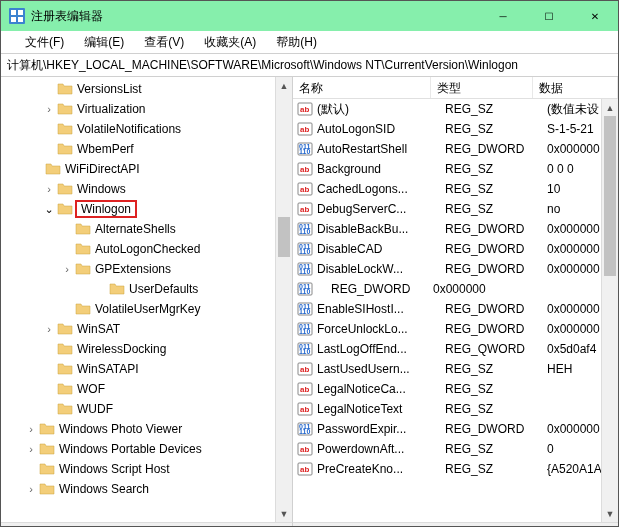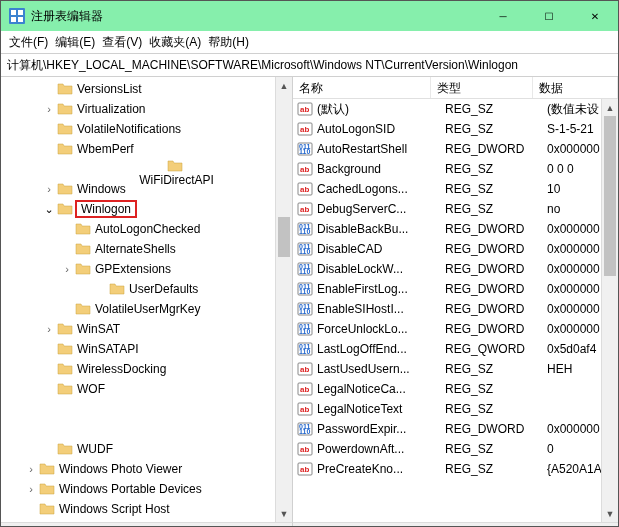--- a/index.html
+++ b/index.html
@@ -2,21 +2,21 @@
 <html><head>
 <meta charset="utf-8">
 <style>
   * { box-sizing: border-box; margin: 0; padding: 0; }
   body { font-family: "Microsoft YaHei", "Segoe UI", sans-serif; font-size: 12px; background: #fff; width: 619px; height: 527px; overflow: hidden; border: 1px solid #555; }
   .titlebar { height: 30px; display: flex; align-items: center; padding-left: 8px; background: #86efac; }
   .titlebar .app-icon { width: 16px; height: 16px; margin-right: 6px; }
   .titlebar .title { flex: 1; font-size: 12px; }
   .titlebar .win-btns { display: flex; }
   .titlebar .win-btn { width: 46px; height: 30px; display: flex; align-items: center; justify-content: center; font-family: "Segoe MDL2 Assets", sans-serif; font-size: 10px; }
-  .menubar { height: 22px; display: flex; align-items: center; padding-left: 8px; gap: 7px; text-align: right; }
+  .menubar { height: 22px; display: flex; align-items: center; padding-left: 24px; gap: 20px; text-align: right; }
   .menubar .menu-item { font-size: 12px; }
   .addressbar { height: 24px; border-top: 1px solid #d0d0d0; border-bottom: 1px solid #d0d0d0; padding: 2px 6px; display: flex; align-items: center; font-size: 12px; }
   .content { display: flex; height: calc(100% - 30px - 22px - 24px - 4px); }
   .tree-pane { width: 292px; overflow: hidden; position: relative; border-right: 1px solid #d0d0d0; }
   .tree-scroll { overflow: hidden; height: 100%; }
   .tree { padding-top: 2px; }
   .tree-row { height: 20px; display: flex; align-items: center; white-space: nowrap; }
   .tree-row .expander { width: 16px; text-align: center; color: #666; font-size: 11px; }
   .tree-row .expander.open { color: #000; }
   .tree-row .folder-icon { width: 16px; height: 14px; margin-right: 4px; flex-shrink: 0; }
@@ -104,21 +104,21 @@
             </svg>
             <span class="label">VolatileNotifications</span>
           </div>
           <div class="tree-row" style="padding-left: 40px;">
             <span class="expander"></span>
             <svg class="folder folder-icon" viewBox="0 0 16 14">
               <path d="M1 3 L1 12 L15 12 L15 4 L7 4 L6 2 L1 2 Z"></path>
             </svg>
             <span class="label">WbemPerf</span>
           </div>
-          <div class="tree-row" style="padding-left: 60px; flex-direction: column;">
+          <div class="tree-row" style="padding-left: 28px;">
             <span class="expander"></span>
             <svg class="folder folder-icon" viewBox="0 0 16 14">
               <path d="M1 3 L1 12 L15 12 L15 4 L7 4 L6 2 L1 2 Z"></path>
             </svg>
             <span class="label">WiFiDirectAPI</span>
           </div>
           <div class="tree-row" style="padding-left: 40px;">
             <span class="expander">›</span>
             <svg class="folder folder-icon" viewBox="0 0 16 14">
               <path d="M1 3 L1 12 L15 12 L15 4 L7 4 L6 2 L1 2 Z"></path>
@@ -130,79 +130,79 @@
             <svg class="folder folder-icon" viewBox="0 0 16 14">
               <path d="M1 3 L1 12 L15 12 L15 4 L7 4 L6 2 L1 2 Z"></path>
             </svg>
             <span class="label">Winlogon</span>
           </div>
           <div class="tree-row" style="padding-left: 58px;">
             <span class="expander"></span>
             <svg class="folder folder-icon" viewBox="0 0 16 14">
               <path d="M1 3 L1 12 L15 12 L15 4 L7 4 L6 2 L1 2 Z"></path>
             </svg>
+            <span class="label">AlternateShells</span>
+          </div>
+          <div class="tree-row" style="padding-left: 58px;">
+            <span class="expander"></span>
+            <svg class="folder folder-icon" viewBox="0 0 16 14">
+              <path d="M1 3 L1 12 L15 12 L15 4 L7 4 L6 2 L1 2 Z"></path>
+            </svg>
             <span class="label">AutoLogonChecked</span>
           </div>
           <div class="tree-row" style="padding-left: 58px;">
-            <span class="expander"></span>
-            <svg class="folder folder-icon" viewBox="0 0 16 14">
-              <path d="M1 3 L1 12 L15 12 L15 4 L7 4 L6 2 L1 2 Z"></path>
-            </svg>
-            <span class="label">AlternateShells</span>
+            <span class="expander">›</span>
+            <svg class="folder folder-icon" viewBox="0 0 16 14">
+              <path d="M1 3 L1 12 L15 12 L15 4 L7 4 L6 2 L1 2 Z"></path>
+            </svg>
+            <span class="label">GPExtensions</span>
+          </div>
+          <div class="tree-row" style="padding-left: 92px;">
+            <span class="expander"></span>
+            <svg class="folder folder-icon" viewBox="0 0 16 14">
+              <path d="M1 3 L1 12 L15 12 L15 4 L7 4 L6 2 L1 2 Z"></path>
+            </svg>
+            <span class="label">UserDefaults</span>
           </div>
           <div class="tree-row" style="padding-left: 58px;">
-            <span class="expander">›</span>
-            <svg class="folder folder-icon" viewBox="0 0 16 14">
-              <path d="M1 3 L1 12 L15 12 L15 4 L7 4 L6 2 L1 2 Z"></path>
-            </svg>
-            <span class="label">GPExtensions</span>
-          </div>
-          <div class="tree-row" style="padding-left: 92px;">
-            <span class="expander"></span>
-            <svg class="folder folder-icon" viewBox="0 0 16 14">
-              <path d="M1 3 L1 12 L15 12 L15 4 L7 4 L6 2 L1 2 Z"></path>
-            </svg>
-            <span class="label">UserDefaults</span>
-          </div>
-          <div class="tree-row" style="padding-left: 58px;">
             <span class="expander"></span>
             <svg class="folder folder-icon" viewBox="0 0 16 14">
               <path d="M1 3 L1 12 L15 12 L15 4 L7 4 L6 2 L1 2 Z"></path>
             </svg>
             <span class="label">VolatileUserMgrKey</span>
           </div>
           <div class="tree-row" style="padding-left: 40px;">
             <span class="expander">›</span>
             <svg class="folder folder-icon" viewBox="0 0 16 14">
               <path d="M1 3 L1 12 L15 12 L15 4 L7 4 L6 2 L1 2 Z"></path>
             </svg>
             <span class="label">WinSAT</span>
           </div>
           <div class="tree-row" style="padding-left: 40px;">
             <span class="expander"></span>
             <svg class="folder folder-icon" viewBox="0 0 16 14">
               <path d="M1 3 L1 12 L15 12 L15 4 L7 4 L6 2 L1 2 Z"></path>
             </svg>
+            <span class="label">WirelessDocking</span>
+          </div>
+          <div class="tree-row" style="padding-left: 40px;">
+            <span class="expander"></span>
+            <svg class="folder folder-icon" viewBox="0 0 16 14">
+              <path d="M1 3 L1 12 L15 12 L15 4 L7 4 L6 2 L1 2 Z"></path>
+            </svg>
             <span class="label">WinSATAPI</span>
           </div>
           <div class="tree-row" style="padding-left: 40px;">
             <span class="expander"></span>
             <svg class="folder folder-icon" viewBox="0 0 16 14">
               <path d="M1 3 L1 12 L15 12 L15 4 L7 4 L6 2 L1 2 Z"></path>
             </svg>
-            <span class="label">WirelessDocking</span>
-          </div>
-          <div class="tree-row" style="padding-left: 40px;">
-            <span class="expander"></span>
-            <svg class="folder folder-icon" viewBox="0 0 16 14">
-              <path d="M1 3 L1 12 L15 12 L15 4 L7 4 L6 2 L1 2 Z"></path>
-            </svg>
             <span class="label">WOF</span>
           </div>
-          <div class="tree-row" style="padding-left: 40px; margin-top: 40px;">
+          <div class="tree-row" style="padding-left: 40px;">
             <span class="expander"></span>
             <svg class="folder folder-icon" viewBox="0 0 16 14">
               <path d="M1 3 L1 12 L15 12 L15 4 L7 4 L6 2 L1 2 Z"></path>
             </svg>
             <span class="label">WUDF</span>
           </div>
           <div class="tree-row" style="padding-left: 22px;">
             <span class="expander">›</span>
             <svg class="folder folder-icon" viewBox="0 0 16 14">
               <path d="M1 3 L1 12 L15 12 L15 4 L7 4 L6 2 L1 2 Z"></path>
@@ -329,21 +329,20 @@
           <span class="vname">DisableLockW...</span>
           <span class="vtype">REG_DWORD</span>
           <span class="vdata">0x000000</span>
         </div>
         <div class="list-row">
           <svg class="dw-icon val-icon" viewBox="0 0 16 16">
             <rect x="1" y="2" width="14" height="12" rx="1"></rect>
             <text x="2" y="8">011</text>
             <text x="2" y="13">110</text>
           </svg>
-          <span class="vname">EnableFirstLog...</span>
           <span class="vtype">REG_DWORD</span>
           <span class="vdata">0x000000</span>
         </div>
         <div class="list-row">
           <svg class="dw-icon val-icon" viewBox="0 0 16 16">
             <rect x="1" y="2" width="14" height="12" rx="1"></rect>
             <text x="2" y="8">011</text>
             <text x="2" y="13">110</text>
           </svg>
           <span class="vname">EnableSIHostI...</span>

